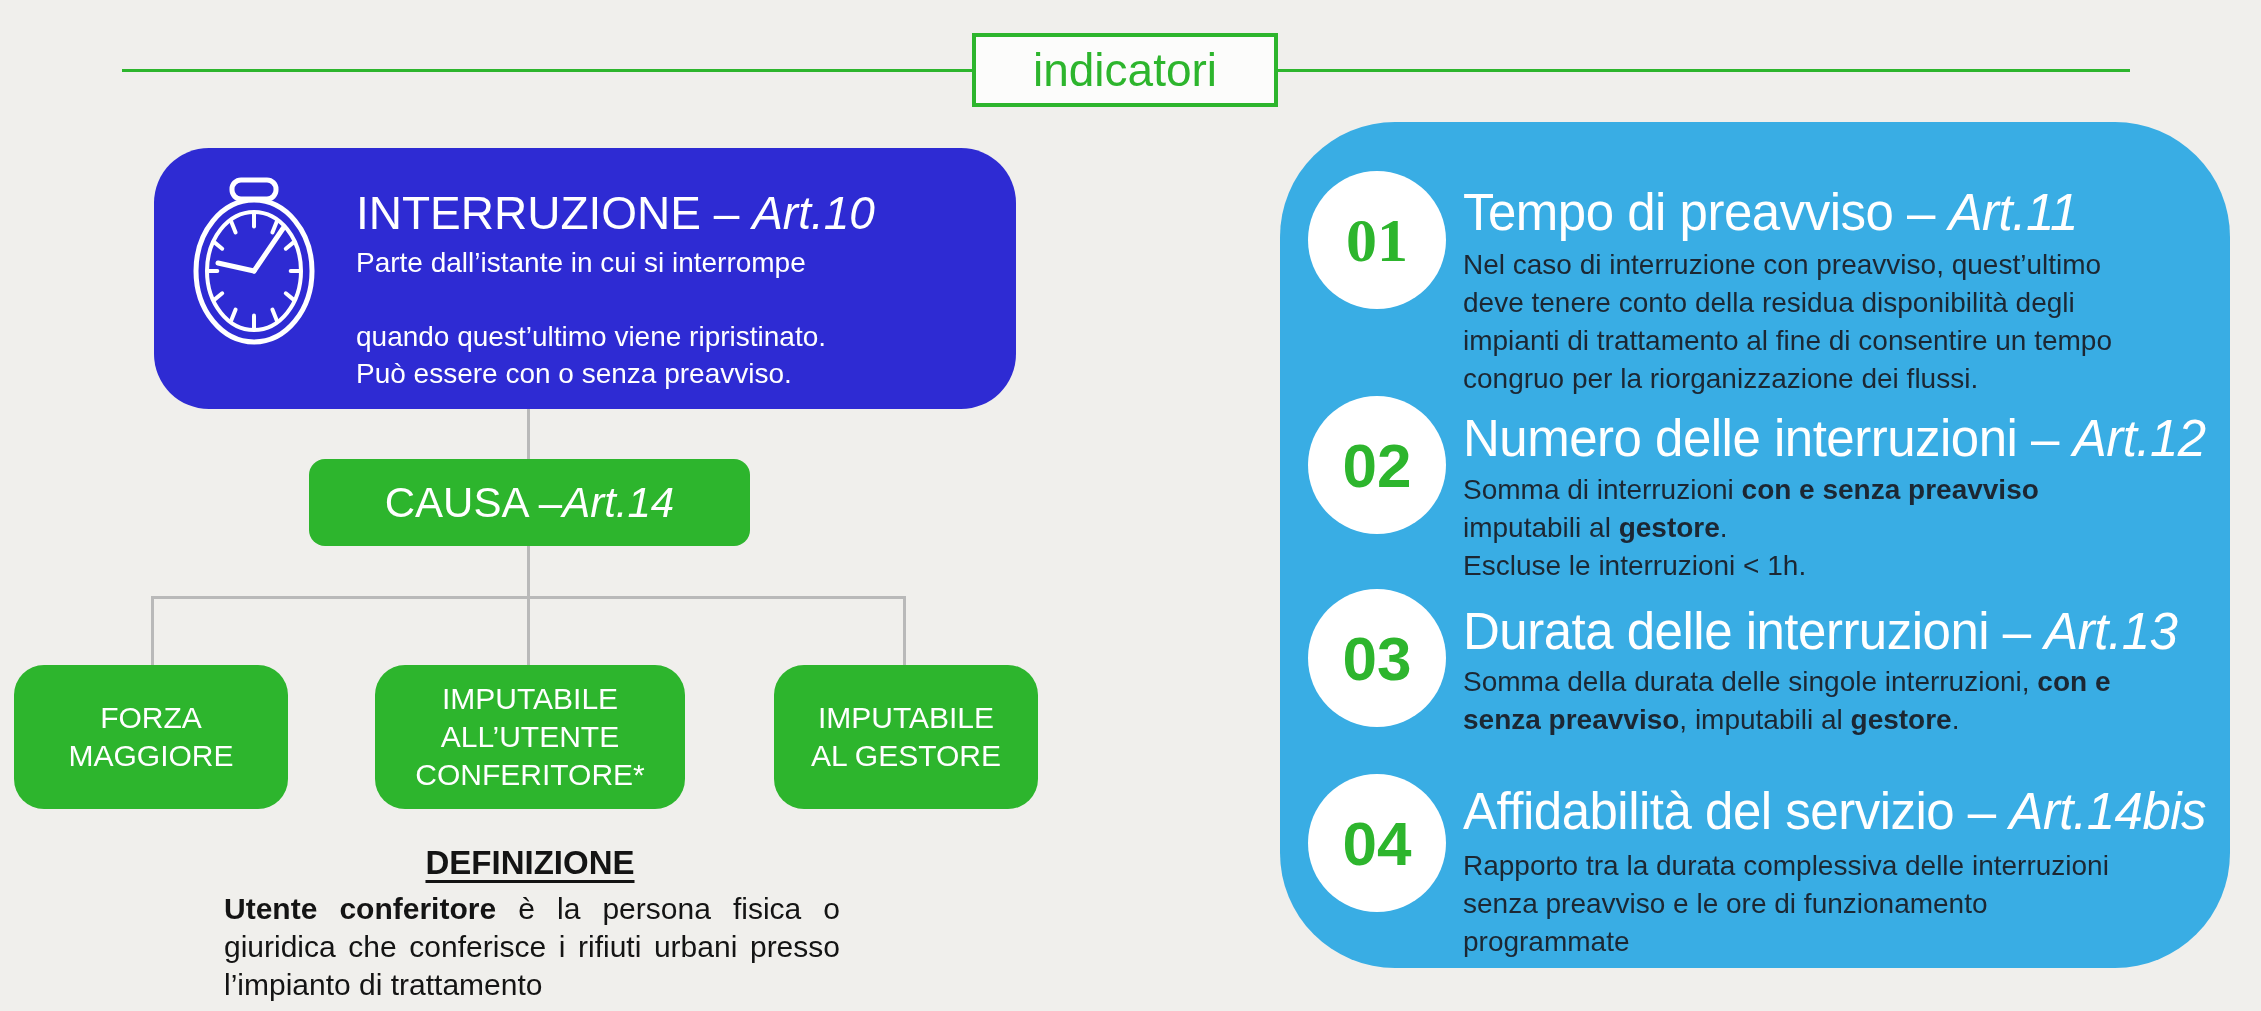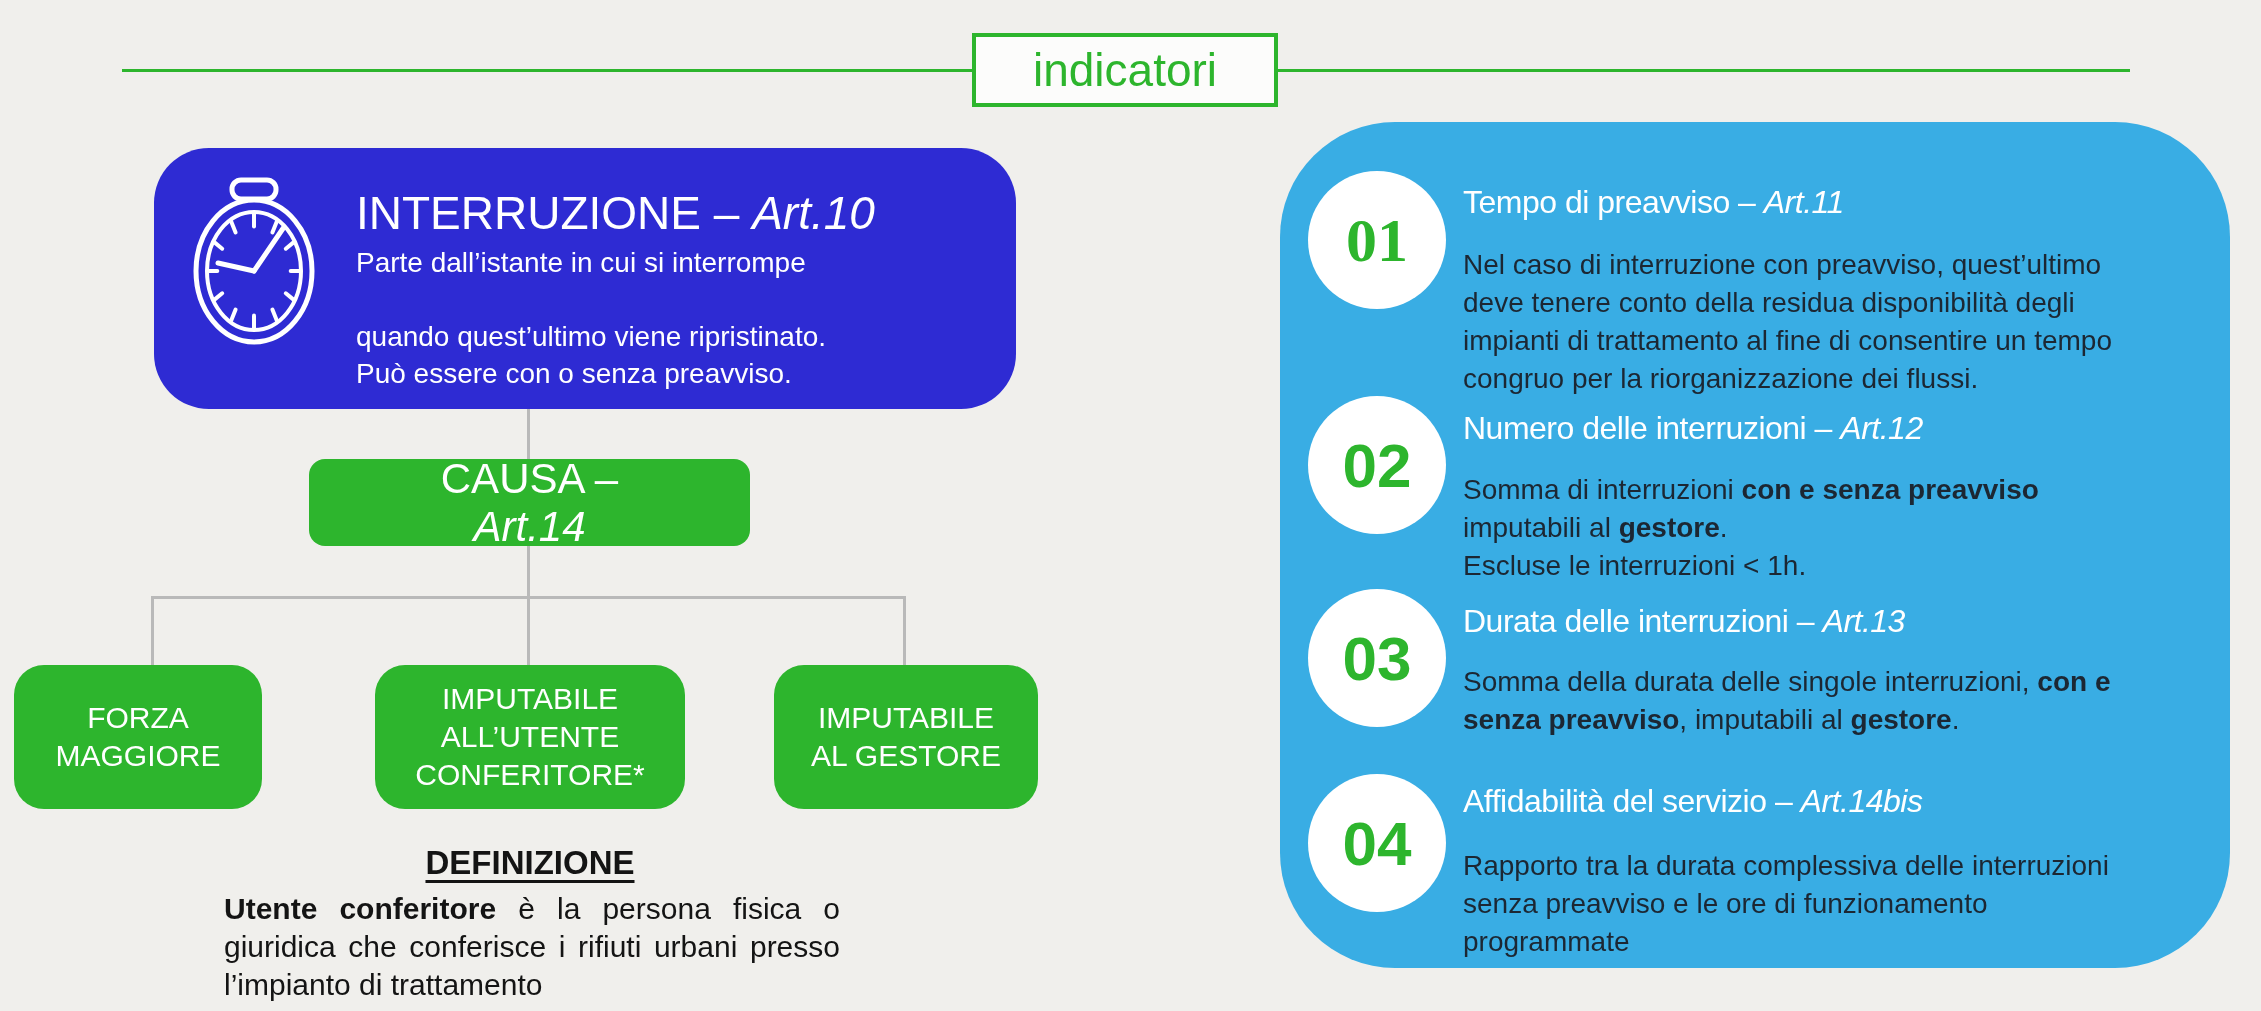--- a/index.html
+++ b/index.html
@@ -48,30 +48,30 @@
   .v1{left:527px;top:409px;width:3px;height:50px;}
   .v2{left:527px;top:546px;width:3px;height:119px;}
   .hbar{left:151px;top:596px;width:755px;height:3px;}
   .vleft{left:151px;top:596px;width:3px;height:69px;}
   .vright{left:903px;top:596px;width:3px;height:69px;}
   
   .causa{
     position:absolute;left:309px;top:459px;width:441px;height:87px;
     border-radius:16px;background:var(--green);color:var(--white);
     display:flex;align-items:center;justify-content:center;
-    font-size:42px;white-space:nowrap;flex-direction:column;
+    font-size:42px;white-space:nowrap;
   }
   .causa i{font-style:italic;}
   .gbox{
     position:absolute;top:665px;height:144px;border-radius:30px;
     background:var(--green);color:var(--white);
     display:flex;align-items:center;justify-content:center;text-align:center;
     font-size:30px;line-height:38px;
   }
-  .gbox1{left:14px;width:248px;}
+  .gbox1{left:14px;width:274px;}
   .gbox2{left:375px;width:310px;}
   .gbox3{left:774px;width:264px;}
   
   .def-head{
     position:absolute;left:224px;top:844px;width:612px;text-align:center;
     font-size:33px;font-weight:700;color:#141414;
     text-decoration:underline;text-decoration-thickness:3px;text-underline-offset:6px;
   }
   .def-body{
     position:absolute;left:224px;top:890px;width:616px;
@@ -83,21 +83,21 @@
     position:absolute;left:1280px;top:122px;width:950px;height:846px;
     border-radius:115px;background:var(--light_blue);
   }
   .num-circle{
     position:absolute;left:28px;width:138px;height:138px;border-radius:50%;
     background:var(--white);display:flex;align-items:center;justify-content:center;
     font-size:62px;font-weight:700;color:var(--green);
   }
   .c1{top:49px;font-family:Liberation Serif, serif;} .c2{top:274px;text-align:right;} .c3{top:467px;} .c4{top:652px;}
   .item-title{
-    position:absolute;left:183px;font-size:32px;letter-spacing:-0.5px;
+    position:absolute;left:183px;font-size:51px;letter-spacing:-0.5px;
     color:var(--white);white-space:nowrap;line-height:1.15;
   }
   .item-title i{font-style:italic;}
   .t1{top:62px;} .t2{top:288px;} .t3{top:481px;} .t4{top:661px;}
   .item-body{
     position:absolute;left:183px;width:740px;
     font-size:28px;line-height:38px;color:var(--dark_text);
   }
   .item-body b{font-weight:700;}
   .b1{top:124px;} .b2{top:349px;} .b3{top:541px;} .b4{top:725px;}

